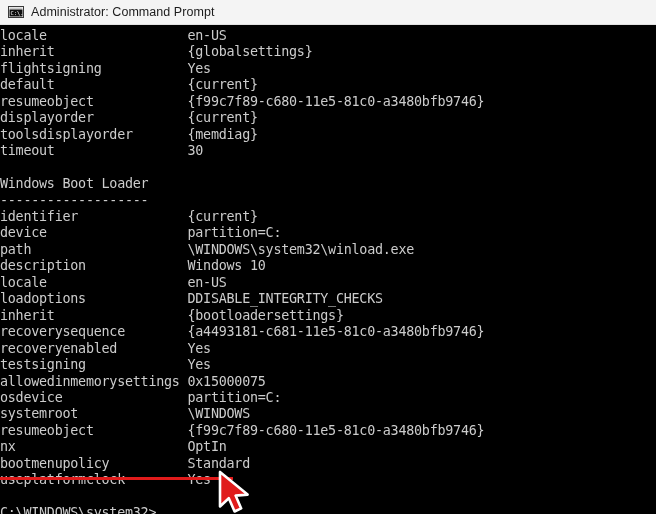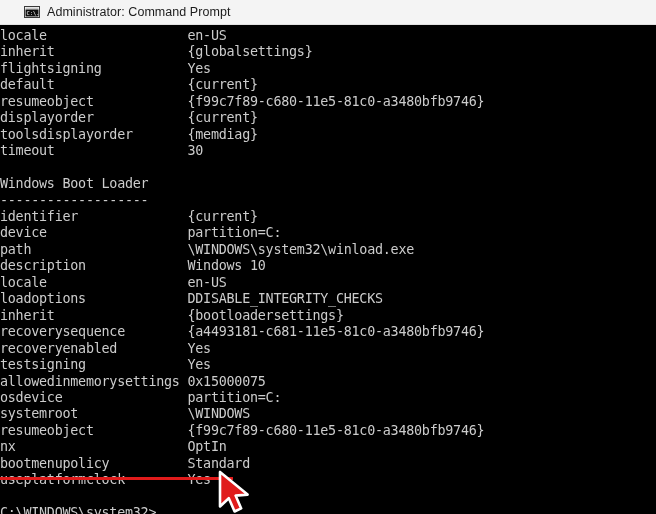--- a/index.html
+++ b/index.html
@@ -27,21 +27,20 @@
     position: absolute;
     left: 0;
     top: 0;
     width: 656px;
     height: 25px;
     background: #f4f4f4;
     border-bottom: 1px solid #e2e2e2;
     display: flex;
     align-items: center;
     box-sizing: border-box;
-    padding-left: 16px;
   }
   #titlebar .tb-icon {
     width: 16px;
     height: 16px;
     margin-left: 8px;
     margin-right: 7px;
     flex: 0 0 auto;
     display: block;
   }
   #titlebar .tb-text {

